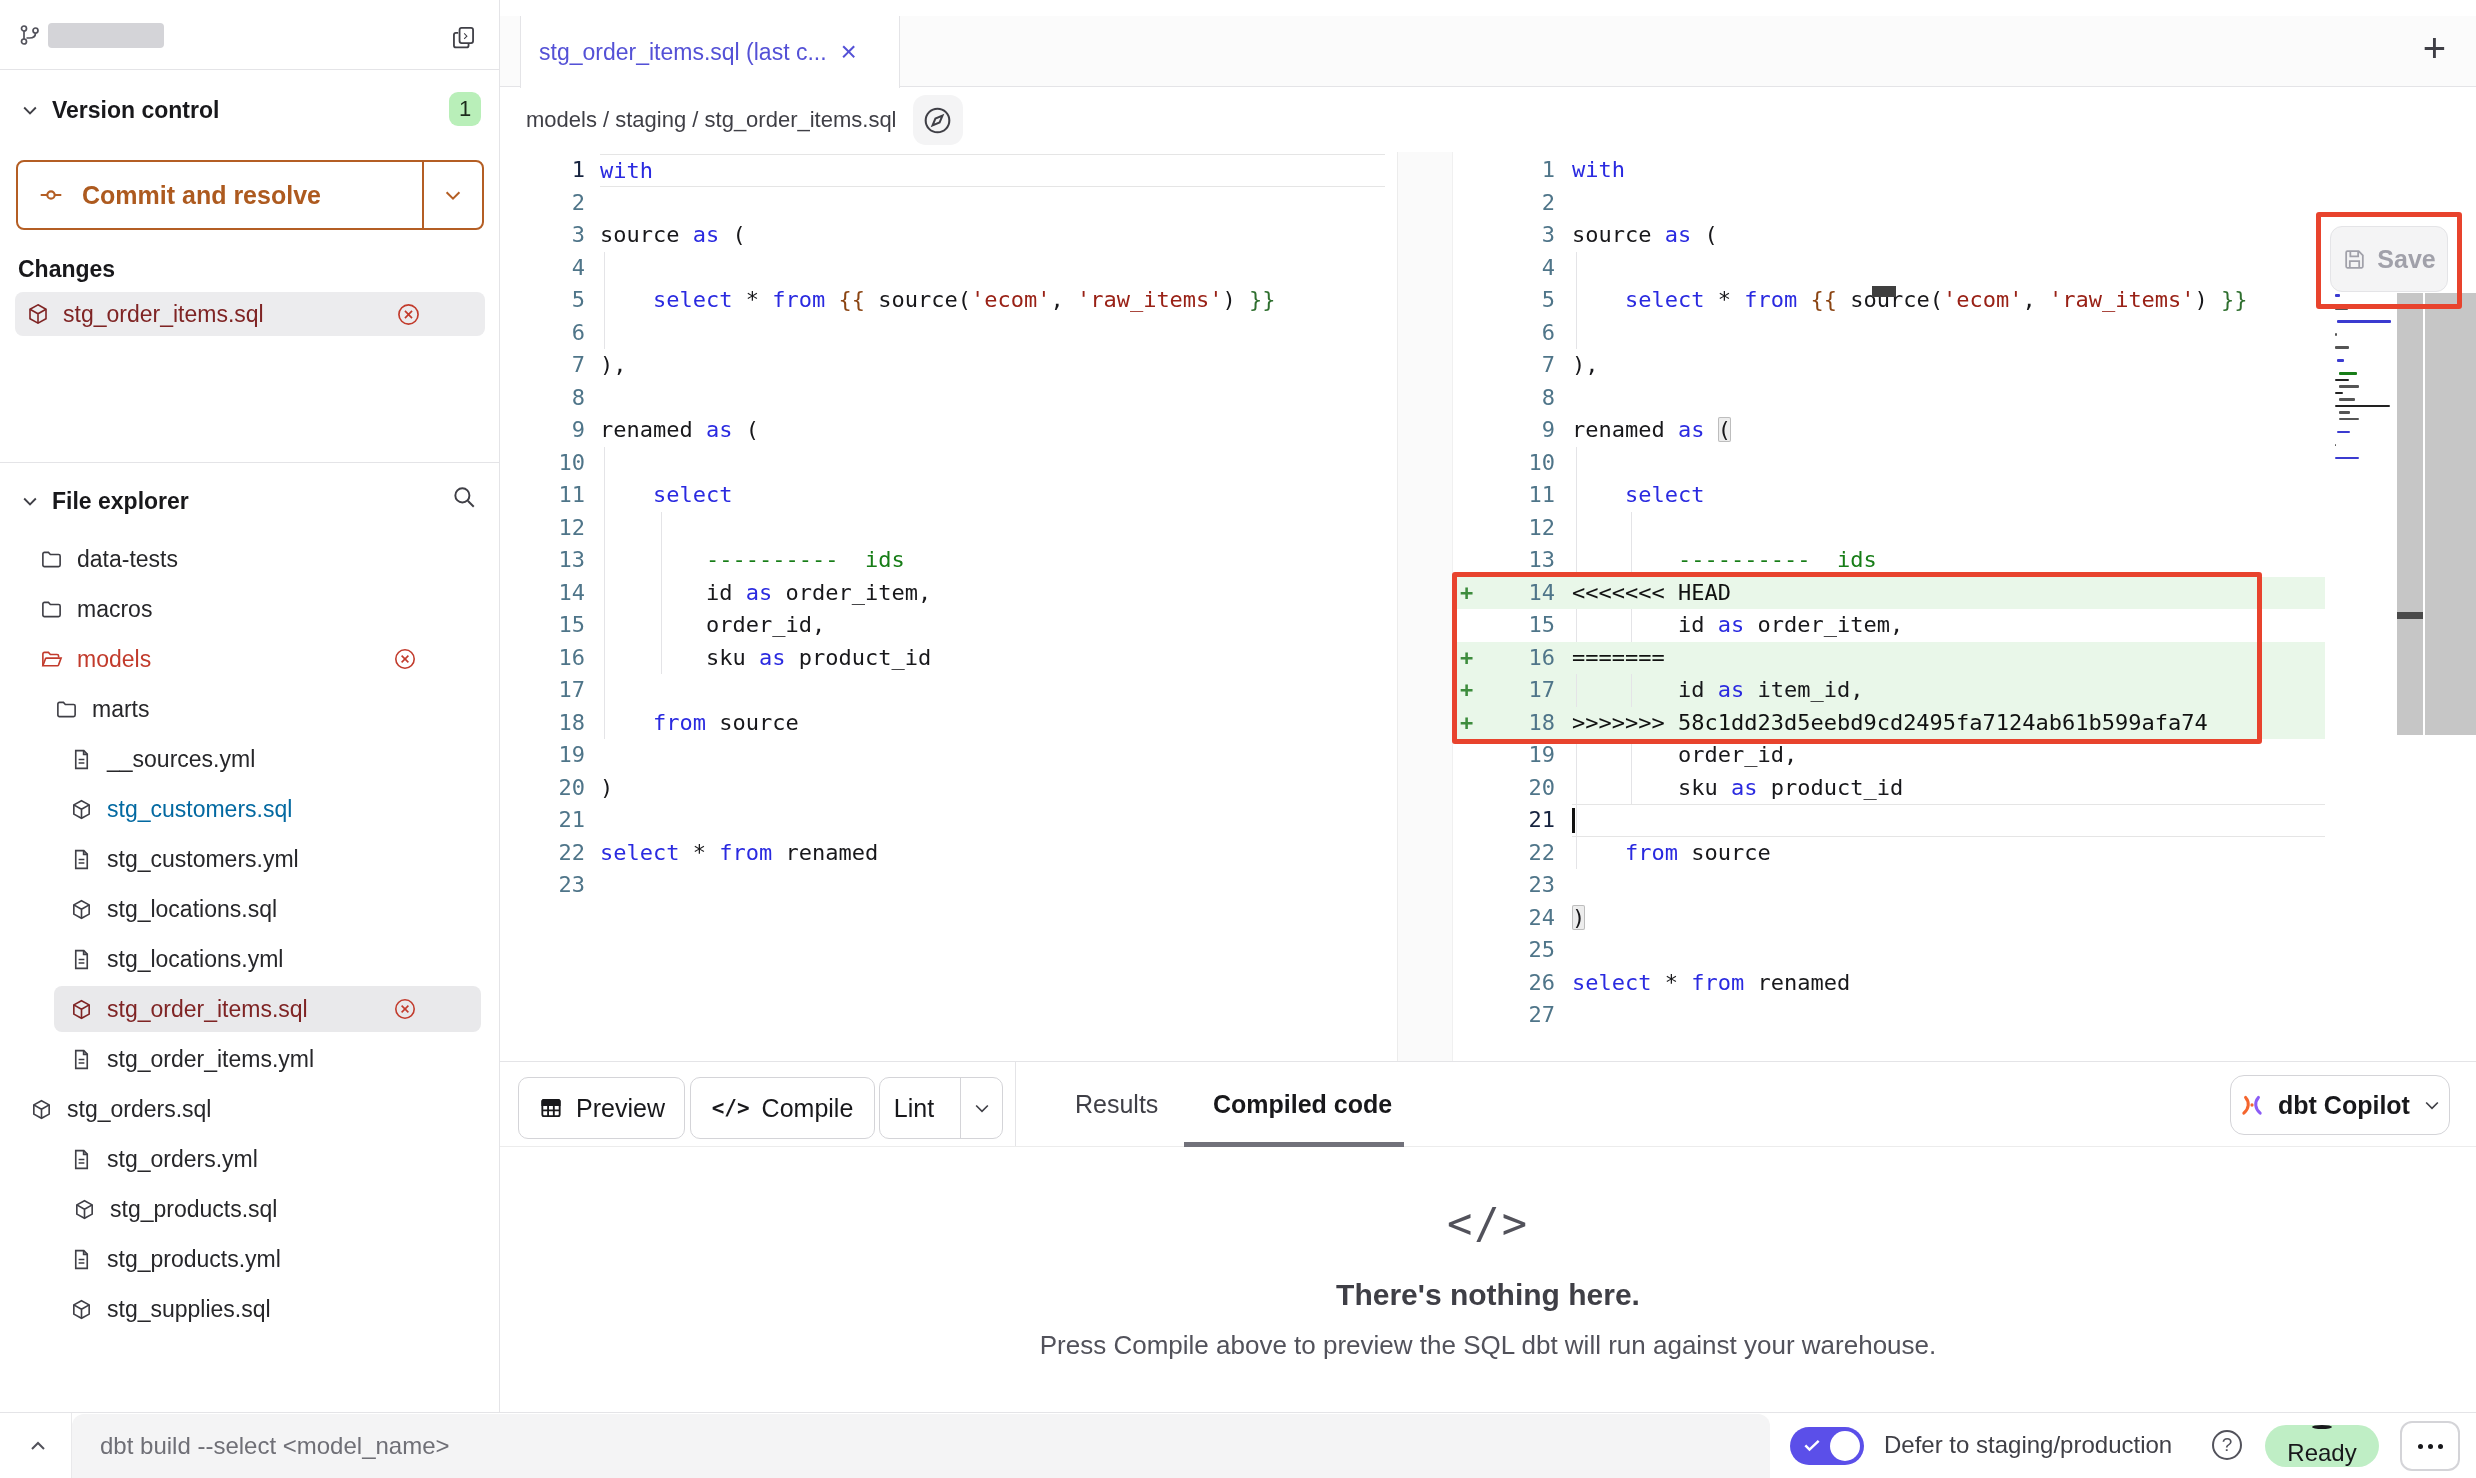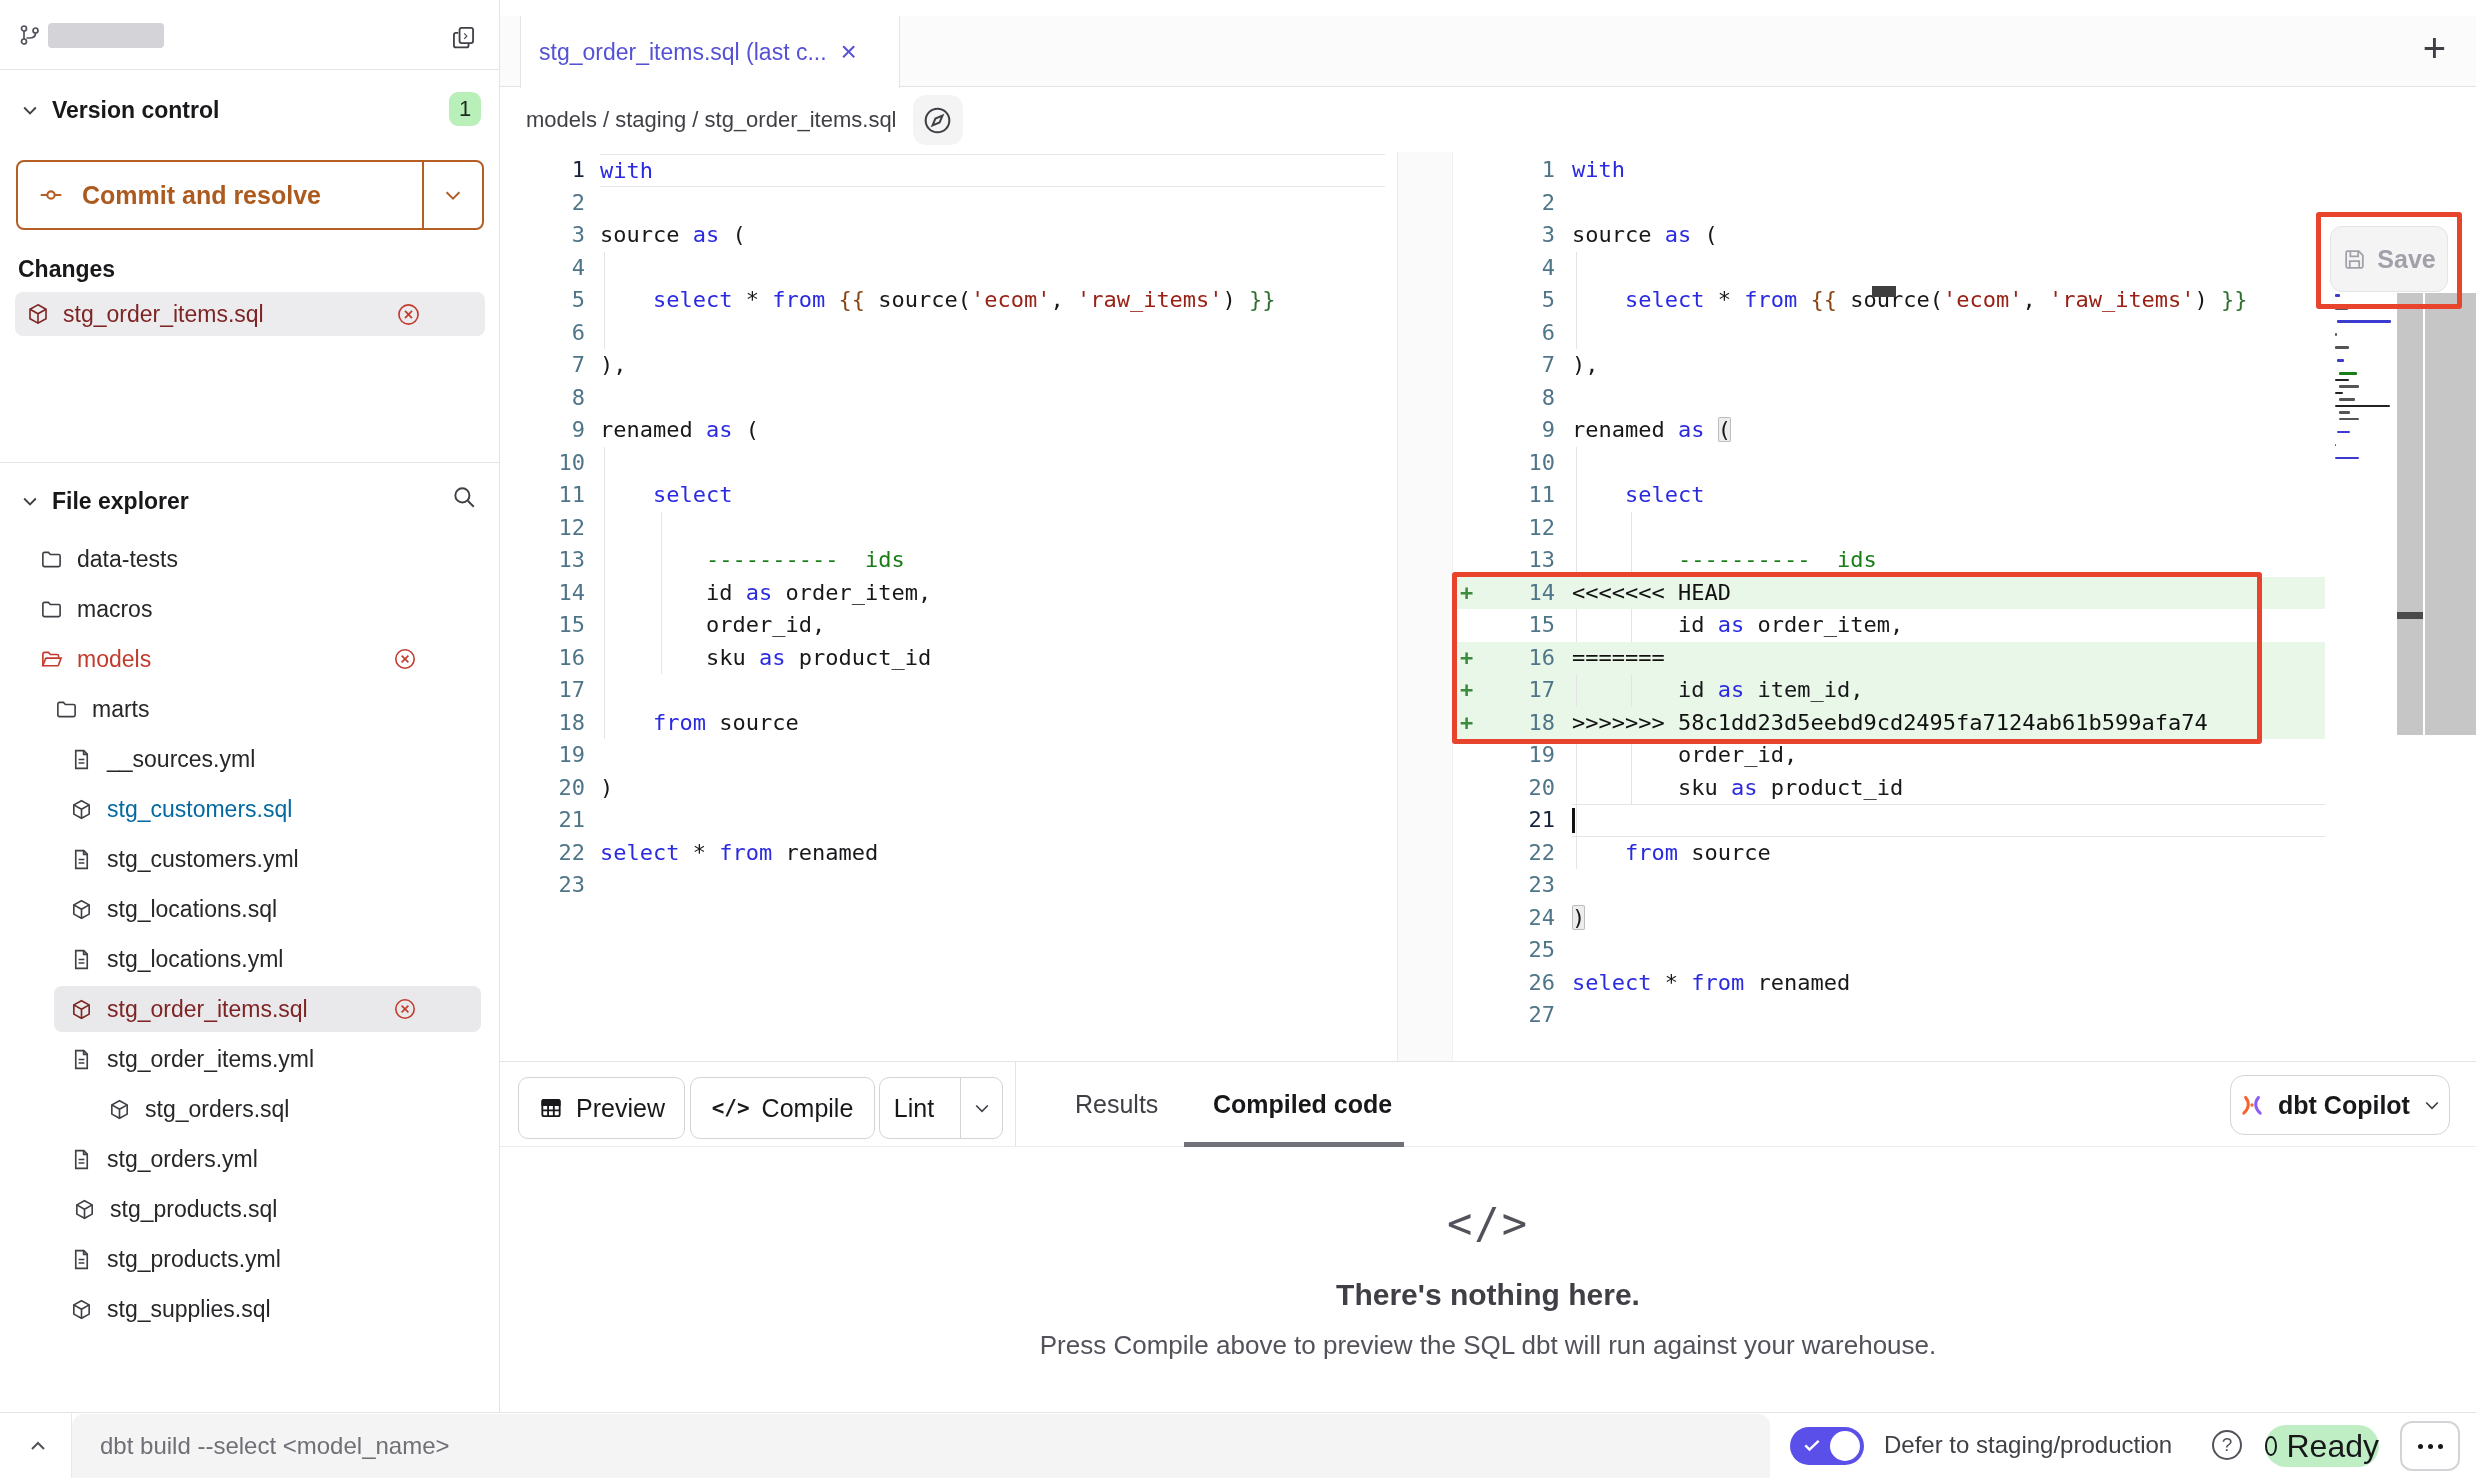--- a/index.html
+++ b/index.html
@@ -109,21 +109,21 @@
   #bottombar { position:absolute; left:0; top:1412px; width:2476px; height:66px; background:#fff; border-top:1px solid #e4e4e7; }
   .bb-collapse { position:absolute; left:20px; top:16px; width:36px; height:36px; display:flex; align-items:center; justify-content:center; cursor:pointer; }
   .bb-divider { position:absolute; left:71px; top:0; bottom:0; border-left:1px solid #e9e9eb; }
   .bb-input { position:absolute; left:72px; top:1px; width:1698px; height:64px; background:#f4f4f5; border:none; border-radius:12px 12px 0 0; padding-left:28px; font-size:24px; color:#3f3f46; font-family:"Liberation Sans", sans-serif; outline:none; }
   .bb-input::placeholder { color:#6f6f76; opacity:1; }
   .toggle { position:absolute; left:1790px; top:14px; width:74px; height:38px; border-radius:19px; background:#5b4fe9; cursor:pointer; }
   .toggle .check { position:absolute; left:12px; top:8px; }
   .toggle .knob { position:absolute; right:4px; top:4px; width:30px; height:30px; border-radius:50%; background:#fff; }
   .defer-label { position:absolute; left:1884px; top:18px; font-size:24px; color:#3f3f46; }
   .help-icon { position:absolute; left:2212px; top:17px; width:30px; height:30px; border:2px solid #52525b; border-radius:50%; color:#52525b; font-size:19px; display:flex; align-items:center; justify-content:center; cursor:pointer; }
-  .ready-pill { position:absolute; left:2265px; top:12px; width:114px; height:42px; background:#bfeec5; border-radius:21px; display:flex; align-items:center; justify-content:center; gap:10px; font-size:32px; color:#18181b; }
+  .ready-pill { position:absolute; left:2265px; top:12px; width:114px; height:42px; background:#bfeec5; border-radius:21px; display:flex; align-items:center; justify-content:center; gap:10px; font-size:24px; color:#18181b;flex-direction:column; }
   .ready-dot { width:20px; height:20px; border:2.5px solid #18181b; border-radius:50%; }
   .dots-btn { position:absolute; left:2400px; top:8px; width:60px; height:50px; border:2px solid #d4d4d8; border-radius:12px; background:#fff; display:flex; align-items:center; justify-content:center; gap:5px; cursor:pointer; }
   .dot { width:5px; height:5px; border-radius:50%; background:#18181b; }
 </style>
 </head>
 <body>
 
 <aside id="sidebar">
   <div class="sidebar-top">
     <span class="abs" style="left:18px;top:23px">
@@ -285,21 +285,21 @@
           </svg>
         </span>
       </div>
       <div class="tree-row" style="padding-left: 70px;">
         <svg class="ticon" width="23" height="23" viewBox="0 0 24 24" fill="none" stroke="#3f3f46" stroke-width="1.7">
           <path d="M6 2.8h8.4L18 6.4v14.8H6z"></path>
           <path d="M14.2 2.8V6.6H18M9 12h6M9 15.6h6"></path>
         </svg>
         <span class="tree-label" style="color: rgb(39, 39, 42);">stg_order_items.yml</span>
       </div>
-      <div class="tree-row" style="padding-left: 108px;">
+      <div class="tree-row" style="padding-left: 30px;">
         <svg class="ticon" width="23" height="23" viewBox="0 0 24 24" fill="none" stroke="#3f3f46" stroke-width="1.7">
           <path d="M12 2.8l8 4.4v9.6l-8 4.4-8-4.4V7.2z"></path>
           <path d="M4 7.2l8 4.6 8-4.6M12 11.8V21.2"></path>
         </svg>
         <span class="tree-label" style="color: rgb(39, 39, 42);">stg_orders.sql</span>
       </div>
       <div class="tree-row" style="padding-left: 70px;">
         <svg class="ticon" width="23" height="23" viewBox="0 0 24 24" fill="none" stroke="#3f3f46" stroke-width="1.7">
           <path d="M6 2.8h8.4L18 6.4v14.8H6z"></path>
           <path d="M14.2 2.8V6.6H18M9 12h6M9 15.6h6"></path>

